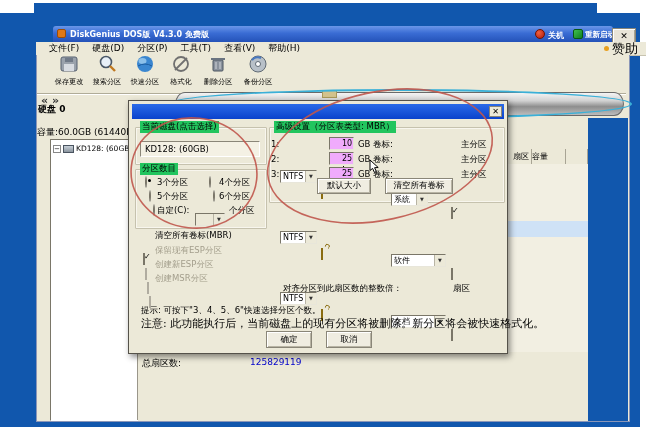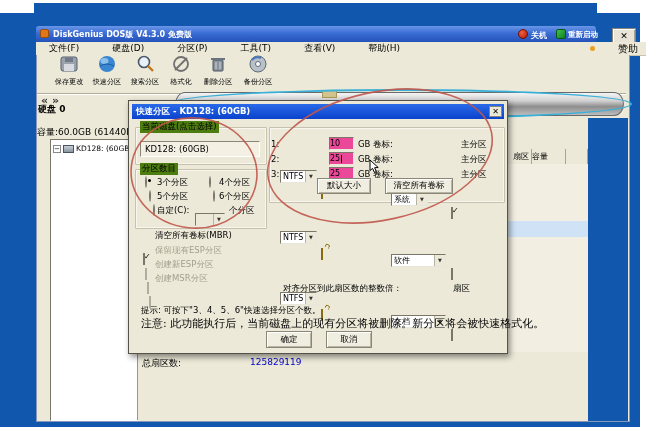--- a/index.html
+++ b/index.html
@@ -3,47 +3,47 @@
 <meta charset="utf-8">
 <style>
   html,body{margin:0;padding:0;}
   body{width:646px;height:432px;position:relative;background:#ffffff;overflow:hidden;
        font-family:"DejaVu Sans","Liberation Sans",sans-serif;font-size:9px;color:#000;}
   .abs{position:absolute;}
   
   .desk{background:#1157ad;}
   
   .titlebar{background:linear-gradient(180deg,#6a96e8 0%,#3a6cd4 45%,#2452b8 100%);
-            border-radius:3px 3px 0 0;color:#fff;}
+            border-radius:3px 3px 0 0;color:#fff;margin-left:17px;}
   .title-txt{font-size:8px;font-weight:bold;white-space:nowrap;}
-  .menubar{background:#ece9d8;border-bottom:1px solid #c8c4b0;display:flex;align-items:center;gap:20px;}
+  .menubar{background:#ece9d8;border-bottom:1px solid #c8c4b0;display:flex;align-items:center;}
   .menu-item{margin-left:13px;font-size:9px;white-space:nowrap;}
   .content{background:#ece9d8;border:1px solid #8a96b8;border-top:none;}
   .toolbar{display:flex;}
   .tool{width:38px;text-align:center;}
   .tool .lbl{font-size:7.5px;display:block;margin-top:1px;white-space:nowrap;transform:scale(.95);}
   .sep{background:#b0ac98;border-bottom:1px solid #fff;}
   
   .sunken{border-top:1px solid #7a7668;border-left:1px solid #7a7668;
           border-bottom:1px solid #fff;border-right:1px solid #fff;}
   .tree{background:#fff;}
   .colhdr{display:flex;background:#ece9d8;border-bottom:1px solid #8a8678;font-size:8px;}
   .colhdr .cell{border-right:1px solid #a8a494;padding:2px 2px 0 0;text-align:right;box-sizing:border-box;}
   
   .dialog{background:#ece9d8;border:1px solid #55524a;box-shadow:2px 3px 6px rgba(0,0,0,.45);}
   .dlg-title{background:linear-gradient(180deg,#2a6ae8,#0a42cc);color:#fff;font-size:8.5px;
              font-weight:bold;display:flex;align-items:center;padding-left:4px;box-sizing:border-box;}
   .group{border:1px solid #c6c2ae;border-radius:1px;box-shadow:inset 0 0 0 1px #f8f6ee;}
-  .gl{background:#4d7c0f;padding:0 2px;font-size:8.5px;white-space:nowrap;}
+  .gl{background:#22c55e;padding:0 2px;font-size:8.5px;white-space:nowrap;}
   .btn{background:#f0ede1;border:1px solid #8a8678;
        box-shadow:inset 1px 1px 0 #fff,inset -1px -1px 0 #b8b4a4;
        font-size:8.5px;text-align:center;line-height:13px;}
-  .field{background:#ec4899;border-top:1px solid #7a7668;border-left:1px solid #7a7668;
+  .field{background:#f0abfc;border-top:1px solid #7a7668;border-left:1px solid #7a7668;
          border-bottom:1px solid #e8e6da;border-right:1px solid #e8e6da;
-         font-size:8px;line-height:11px;padding-left:0;box-sizing:border-box;}
+         font-size:8px;line-height:11px;padding-left:12px;box-sizing:border-box;}
   .combo{background:#fff;border-top:1px solid #7a7668;border-left:1px solid #7a7668;
          border-bottom:1px solid #e8e6da;border-right:1px solid #e8e6da;
          font-size:8px;line-height:11px;padding-left:2px;box-sizing:border-box;position:relative;}
   .combo .arrow{position:absolute;right:0;top:0;bottom:0;width:10px;background:#ece9d8;
         border-left:1px solid #b8b4a4;text-align:center;font-size:5px;line-height:11px;color:#333;}
   .combo.disabled{background:#ece9d8;color:#a39e8c;}
   .cb{width:8px;height:8px;background:#fff;border:1px solid #7a7668;box-sizing:border-box;position:relative;}
   .cb.checked:after{content:"✓";position:absolute;left:0px;top:-2px;font-size:8px;font-weight:bold;color:#000;}
   .cb.disabled{background:#ece9d8;border-color:#b0aca0;}
   .radio{width:9px;height:9px;border-radius:50%;background:#fff;border:1px solid #7a7668;box-sizing:border-box;position:relative;}
@@ -77,48 +77,48 @@
 
 <div class="abs menubar" style="left:36px;top:42px;width:610px;height:13px;">
   <span class="menu-item">文件(F)</span>
   <span class="menu-item">硬盘(D)</span>
   <span class="menu-item">分区(P)</span>
   <span class="menu-item">工具(T)</span>
   <span class="menu-item">查看(V)</span>
   <span class="menu-item">帮助(H)</span>
   <span style="flex:1"></span>
   <span style="width:5px;height:5px;border-radius:50%;background:#e8a020;margin-right:3px;"></span>
-  <span style="margin-right:8px;font-size:10px;">赞助</span>
+  <span style="margin-right:8px;font-size:13px;">赞助</span>
 </div>
 
 <div class="abs content" style="left:36px;top:55px;width:592px;height:366px;"></div>
 
 <div class="abs toolbar" style="left:37px;top:54px;margin-left:13px;">
   <div class="tool">
     <span><svg width="22" height="20">
           <rect x="3" y="3" width="16" height="14" rx="2" fill="#9aa2ac" stroke="#566070"></rect>
           <rect x="6" y="10" width="10" height="7" fill="#d8dce2"></rect>
           <rect x="7" y="4" width="8" height="4" fill="#707a88"></rect>
         </svg></span>
     <span class="lbl">保存更改</span>
   </div>
   <div class="tool">
     <span><svg width="22" height="20">
+          <circle cx="10" cy="8" r="5.5" fill="#e8f0f8" stroke="#4a5868" stroke-width="1.6"></circle>
+          <line x1="14" y1="12" x2="19" y2="17" stroke="#c07820" stroke-width="2.4"></line>
+        </svg></span>
+    <span class="lbl">搜索分区</span>
+  </div>
+  <div class="tool">
+    <span><svg width="22" height="20">
           <circle cx="11" cy="10" r="8" fill="#3a86d0"></circle>
           <ellipse cx="8.5" cy="7" rx="4" ry="3" fill="#8cc0ea"></ellipse>
           <path d="M4 12 q7 -4 14 0" stroke="#1a5ca0" fill="none"></path>
         </svg></span>
     <span class="lbl">快速分区</span>
-  </div>
-  <div class="tool">
-    <span><svg width="22" height="20">
-          <circle cx="10" cy="8" r="5.5" fill="#e8f0f8" stroke="#4a5868" stroke-width="1.6"></circle>
-          <line x1="14" y1="12" x2="19" y2="17" stroke="#c07820" stroke-width="2.4"></line>
-        </svg></span>
-    <span class="lbl">搜索分区</span>
   </div>
   <div class="tool" style="width:34px">
     <span><svg width="22" height="20">
           <circle cx="11" cy="10" r="7" fill="none" stroke="#707070" stroke-width="1.8"></circle>
           <line x1="5" y1="16" x2="17" y2="4" stroke="#707070" stroke-width="1.8"></line>
         </svg></span>
     <span class="lbl">格式化</span>
   </div>
   <div class="tool" style="width:40px">
     <span><svg width="22" height="20">
@@ -167,21 +167,20 @@
 <div class="abs desk" style="left:588px;top:118px;width:40px;height:303px;"></div>
 
 <span class="abs" style="left:142px;top:357px;">总扇区数:</span>
 <span class="abs blue-val" style="left:250px;top:357px;">125829119</span>
 <div class="abs" style="left:383px;top:351px;width:44px;height:0;border-top:1px dashed #918d7e;"></div>
 
 <div class="abs" style="left:168px;top:89px;width:464px;height:30px;border:2px solid #3ab0d8;border-radius:50%;box-sizing:border-box;"></div>
 
 <div class="abs dialog" style="left:128px;top:100px;width:378px;height:252px;">
   <div class="abs dlg-title" style="left:3px;top:3px;width:372px;height:15px;">
-    <span>快速分区 - KD128: (60GB)</span>
     <span class="abs" style="left:357px;top:2px;width:13px;height:11px;background:#ece9d8;border:1px solid #8a8678;color:#000;
                  font-size:8px;font-weight:bold;line-height:10px;text-align:center;box-sizing:border-box;">✕</span>
   </div>
 
   
   <div class="abs group" style="left:6px;top:26px;width:130px;height:36px;"></div>
   <span class="abs gl" style="left:11px;top:20px;">当前磁盘(点击选择)</span>
   <div class="abs" style="left:11px;top:40px;width:120px;height:16px;background:#f4f1e4;border-top:1px solid #8a8678;border-left:1px solid #8a8678;border-bottom:1px solid #fff;border-right:1px solid #fff;box-sizing:border-box;">
     <span style="font-size:8.5px;line-height:14px;margin-left:4px;white-space:nowrap;">KD128: (60GB)</span>
   </div>
@@ -209,20 +208,21 @@
   <span class="abs rowlbl" style="left:26px;top:129px;">清空所有卷标(MBR)</span>
   <span class="abs cb disabled" style="left:14px;top:145px;"></span>
   <span class="abs rowlbl dis-txt" style="left:26px;top:144px;">保留现有ESP分区</span>
   <span class="abs cb disabled" style="left:14px;top:159px;"></span>
   <span class="abs rowlbl dis-txt" style="left:26px;top:158px;">创建新ESP分区</span>
   <span class="abs cb disabled" style="left:14px;top:173px;"></span>
   <span class="abs rowlbl dis-txt" style="left:26px;top:172px;">创建MSR分区</span>
 
   
   <div class="abs group" style="left:140px;top:26px;width:234px;height:74px;"></div>
+  <span class="abs gl" style="left:145px;top:20px;">高级设置（分区表类型: MBR）</span>
 
   
   <span class="abs rowlbl" style="left:142px;top:38px;">1:</span>
   <div class="abs combo" style="left:151px;top:36px;width:37px;height:13px;"><span>NTFS</span><span class="arrow">▼</span></div>
   <span class="abs lock" style="left:192px;top:41px;"></span>
   <div class="abs field" style="left:200px;top:36px;width:25px;height:13px;"><span>10</span></div>
   <span class="abs rowlbl" style="left:229px;top:38px;">GB</span>
   <span class="abs rowlbl" style="left:244px;top:38px;">卷标:</span>
   <div class="abs combo" style="left:262px;top:36px;width:37px;height:13px;"><span>系统</span><span class="arrow">▼</span></div>
   <span class="abs cb checked" style="left:322px;top:38px;"></span>

